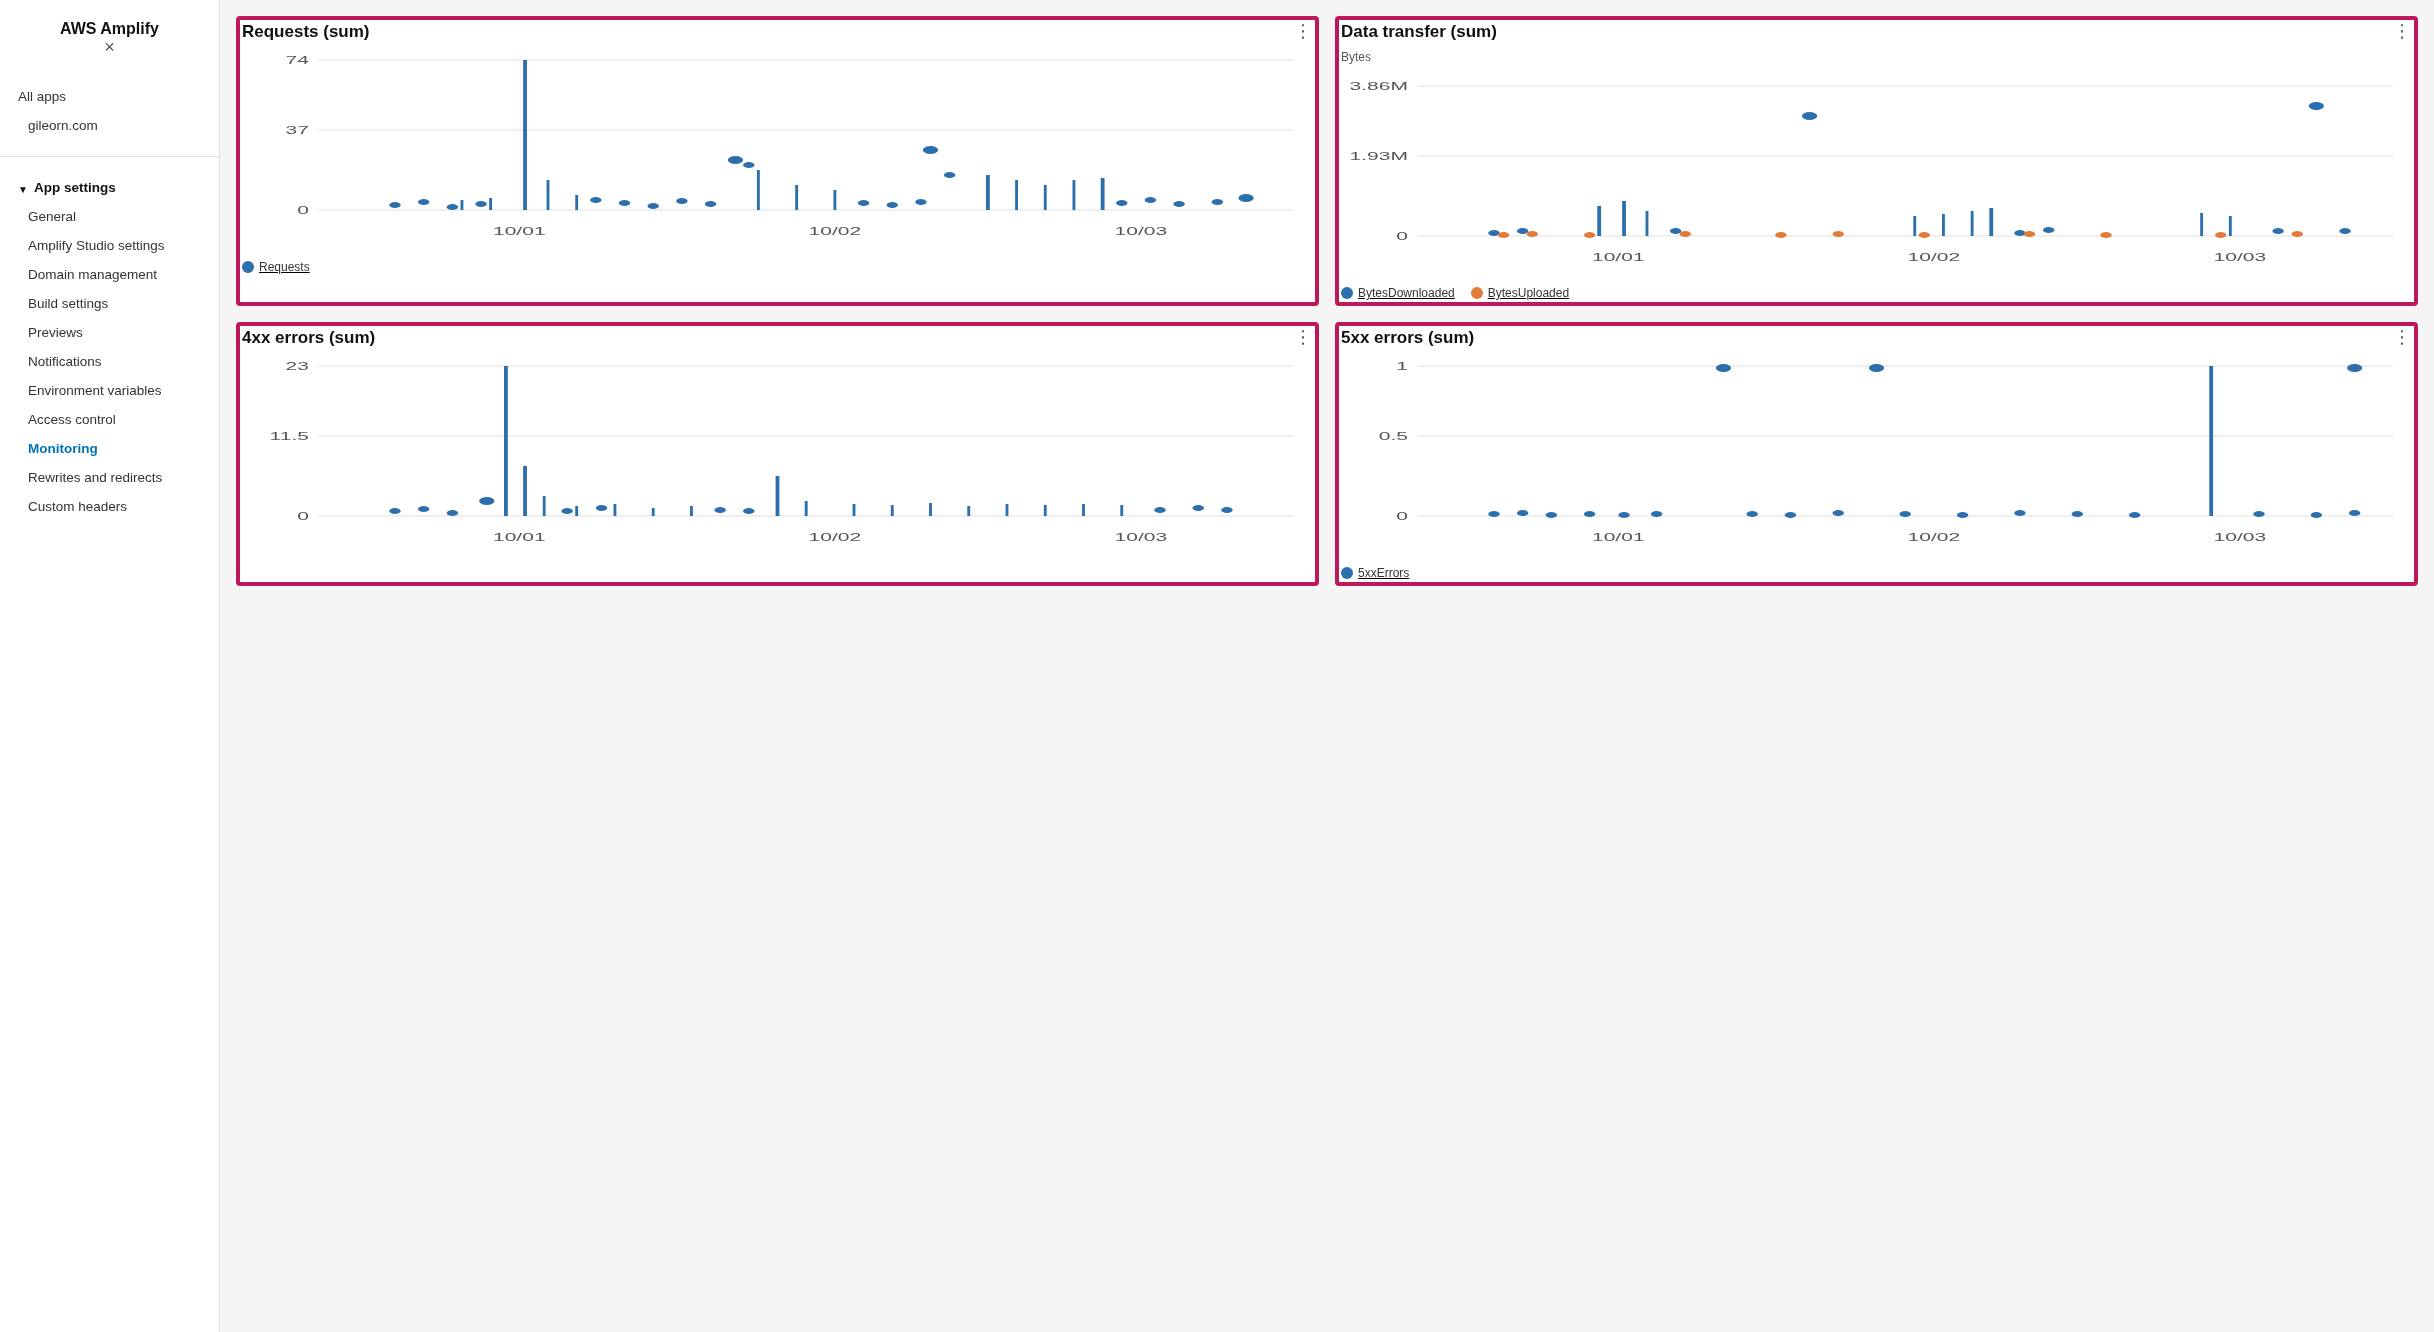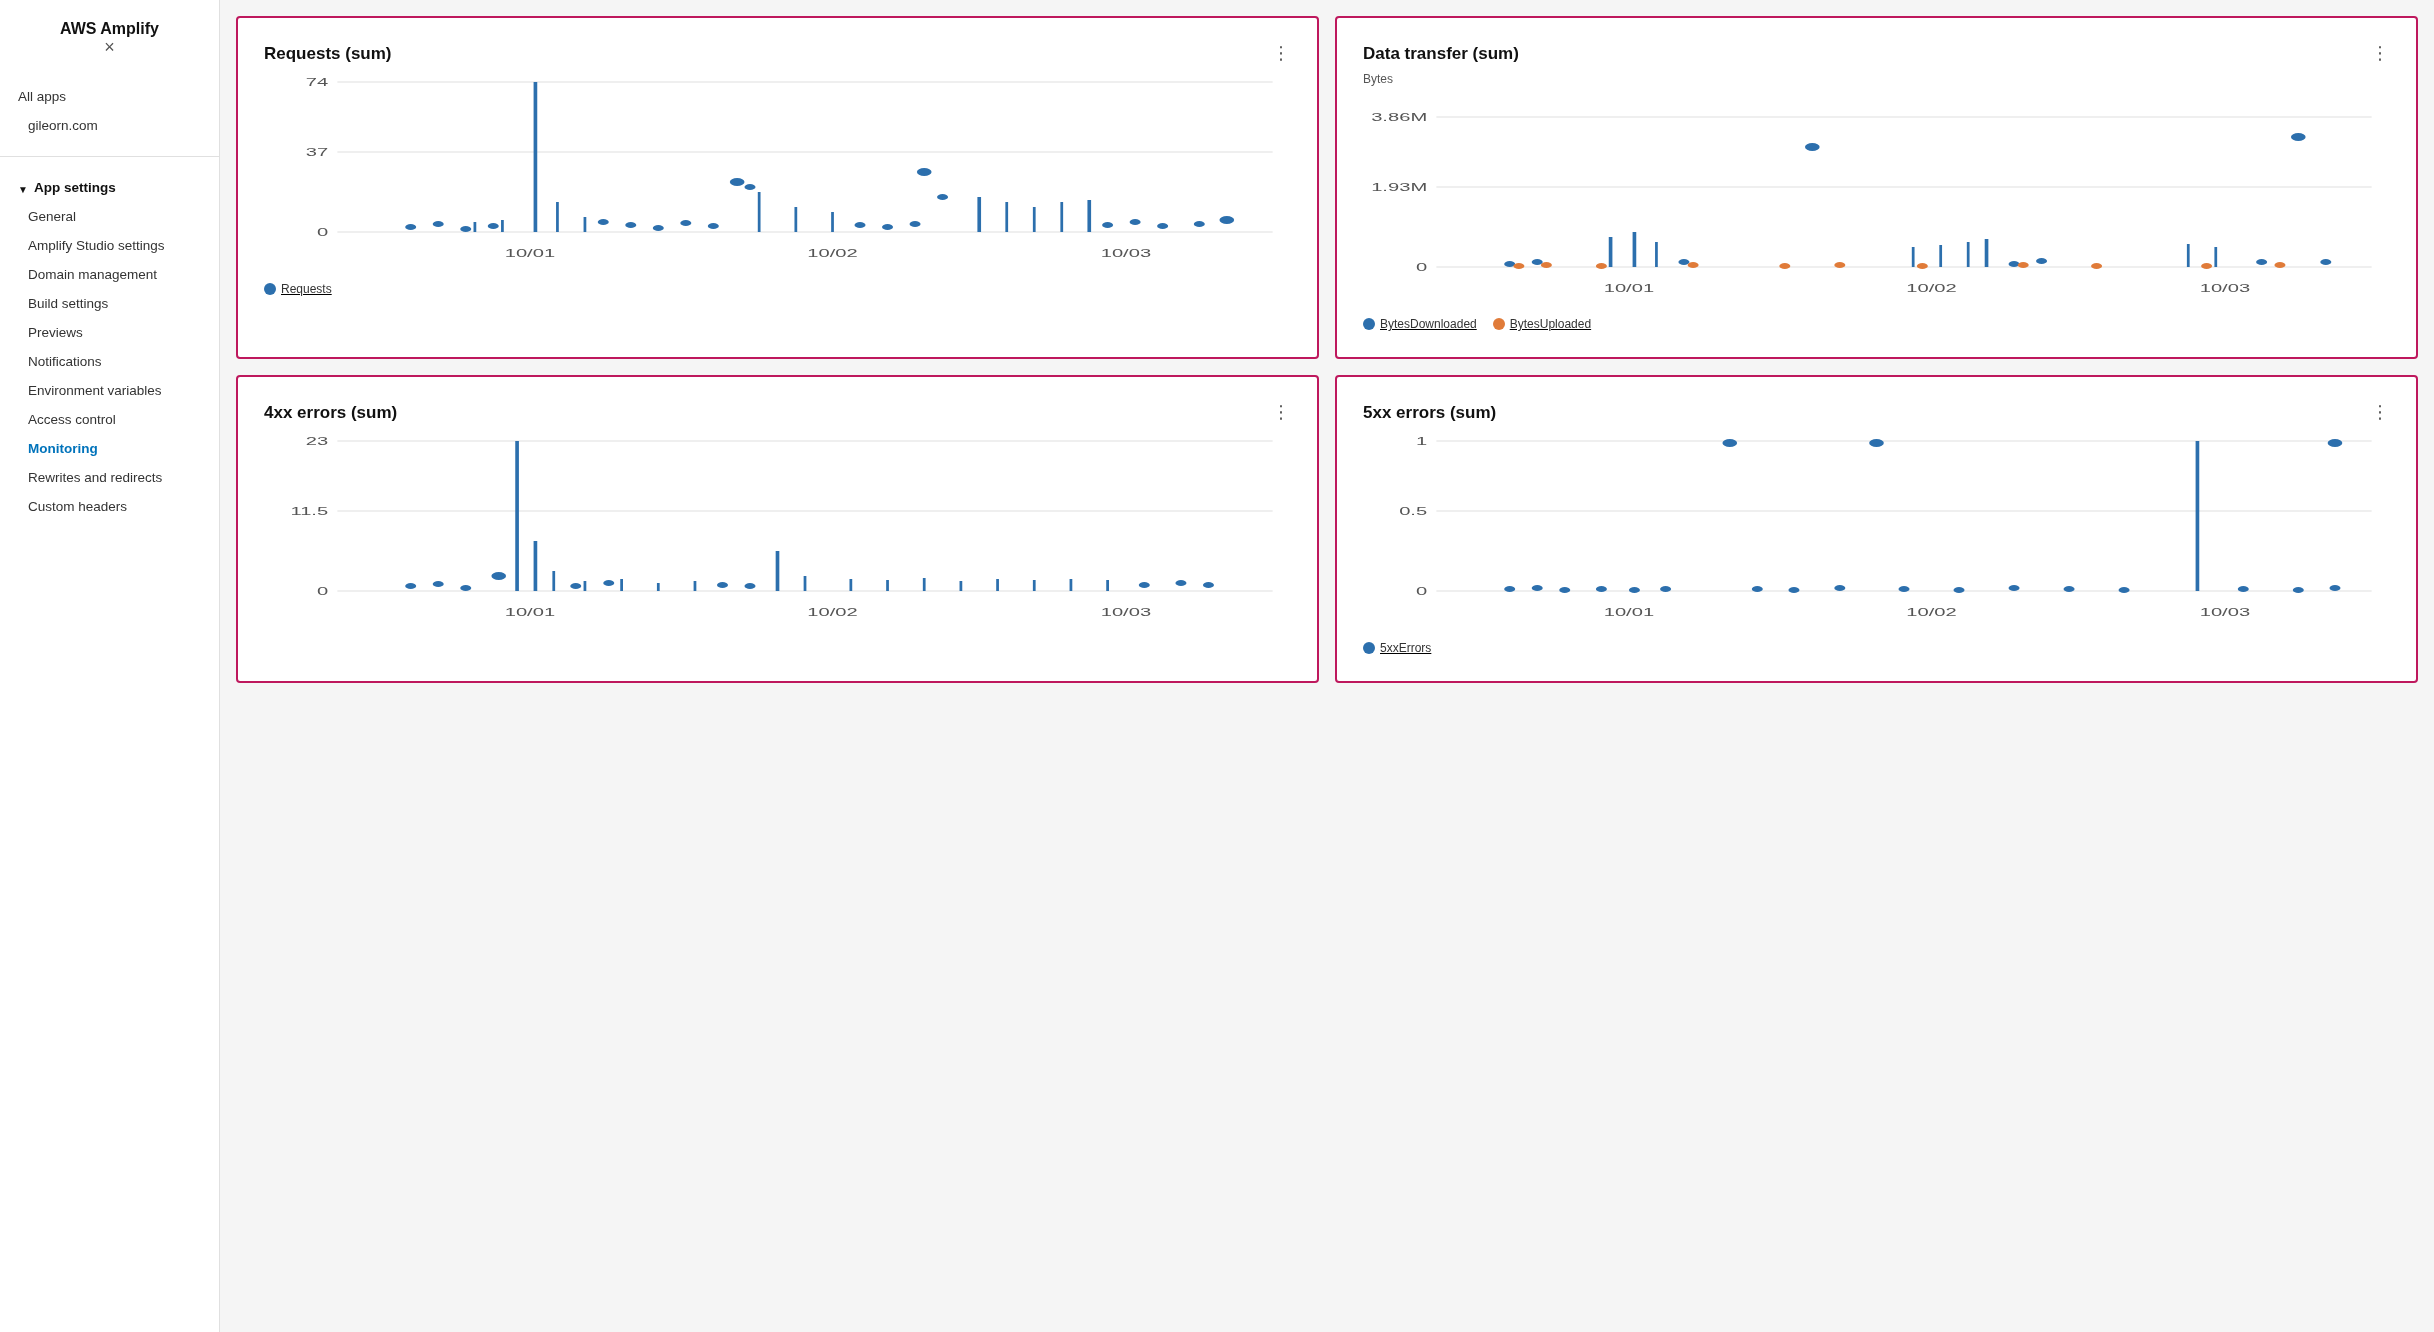--- a/index.html
+++ b/index.html
@@ -69,23 +69,23 @@
       padding: 16px;
       background: #f5f5f5;
     }
     .charts-grid {
       display: grid;
       grid-template-columns: 1fr 1fr;
       gap: 16px;
     }
     .chart-card {
       background: #fff;
-      border: 2px solid #be185d;
+      border: 4px solid #be185d;
       border-radius: 4px;
-      padding: 26px;
+      padding: 2px;
     }
     .chart-card-header {
       display: flex;
       justify-content: space-between;
       align-items: flex-start;
       margin-bottom: 8px;
     }
     .chart-title {
       font-size: 17px;
       font-weight: 600;
@@ -96,21 +96,21 @@
       border: none;
       font-size: 18px;
       cursor: pointer;
       color: #555;
       letter-spacing: 1px;
       line-height: 1;
     }
     .chart-unit {
       font-size: 12px;
       color: #555;
-      margin-bottom: 21px;
+      margin-bottom: 12px;
     }
     .chart-container {
       width: 100%;
       height: 200px;
       position: relative;
     }
     .chart-legend {
       display: flex;
       gap: 16px;
       margin-top: 10px;

